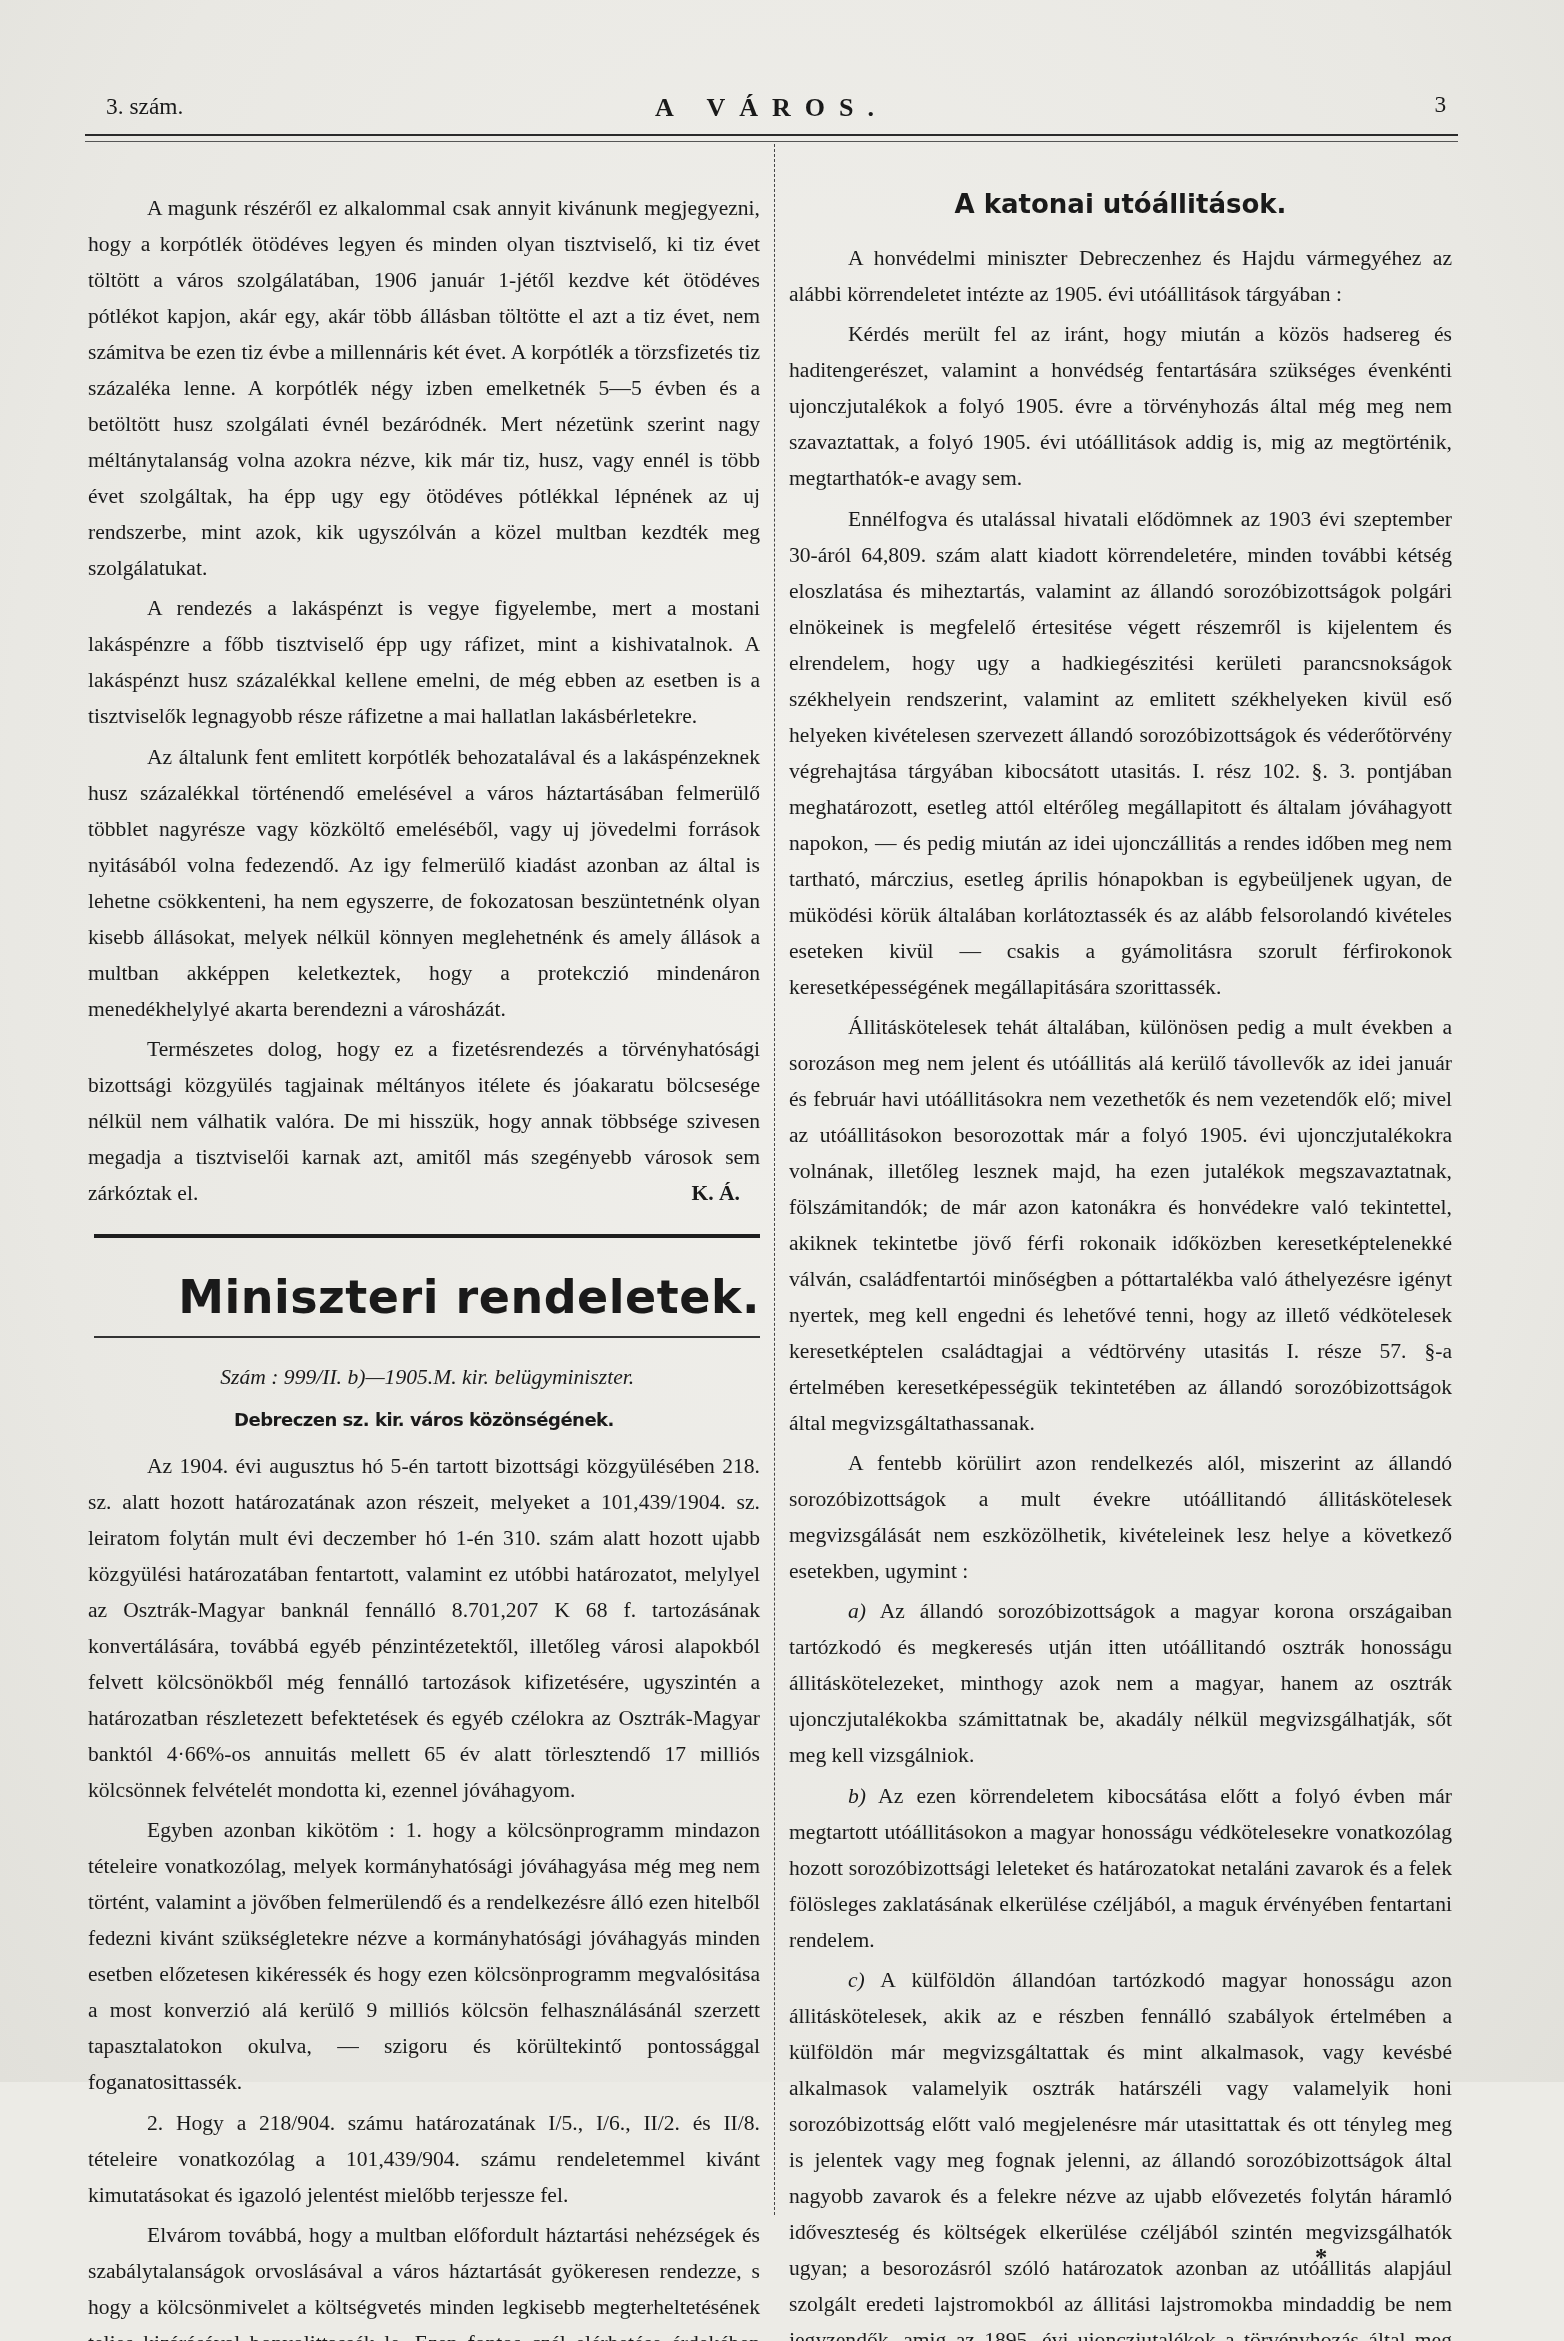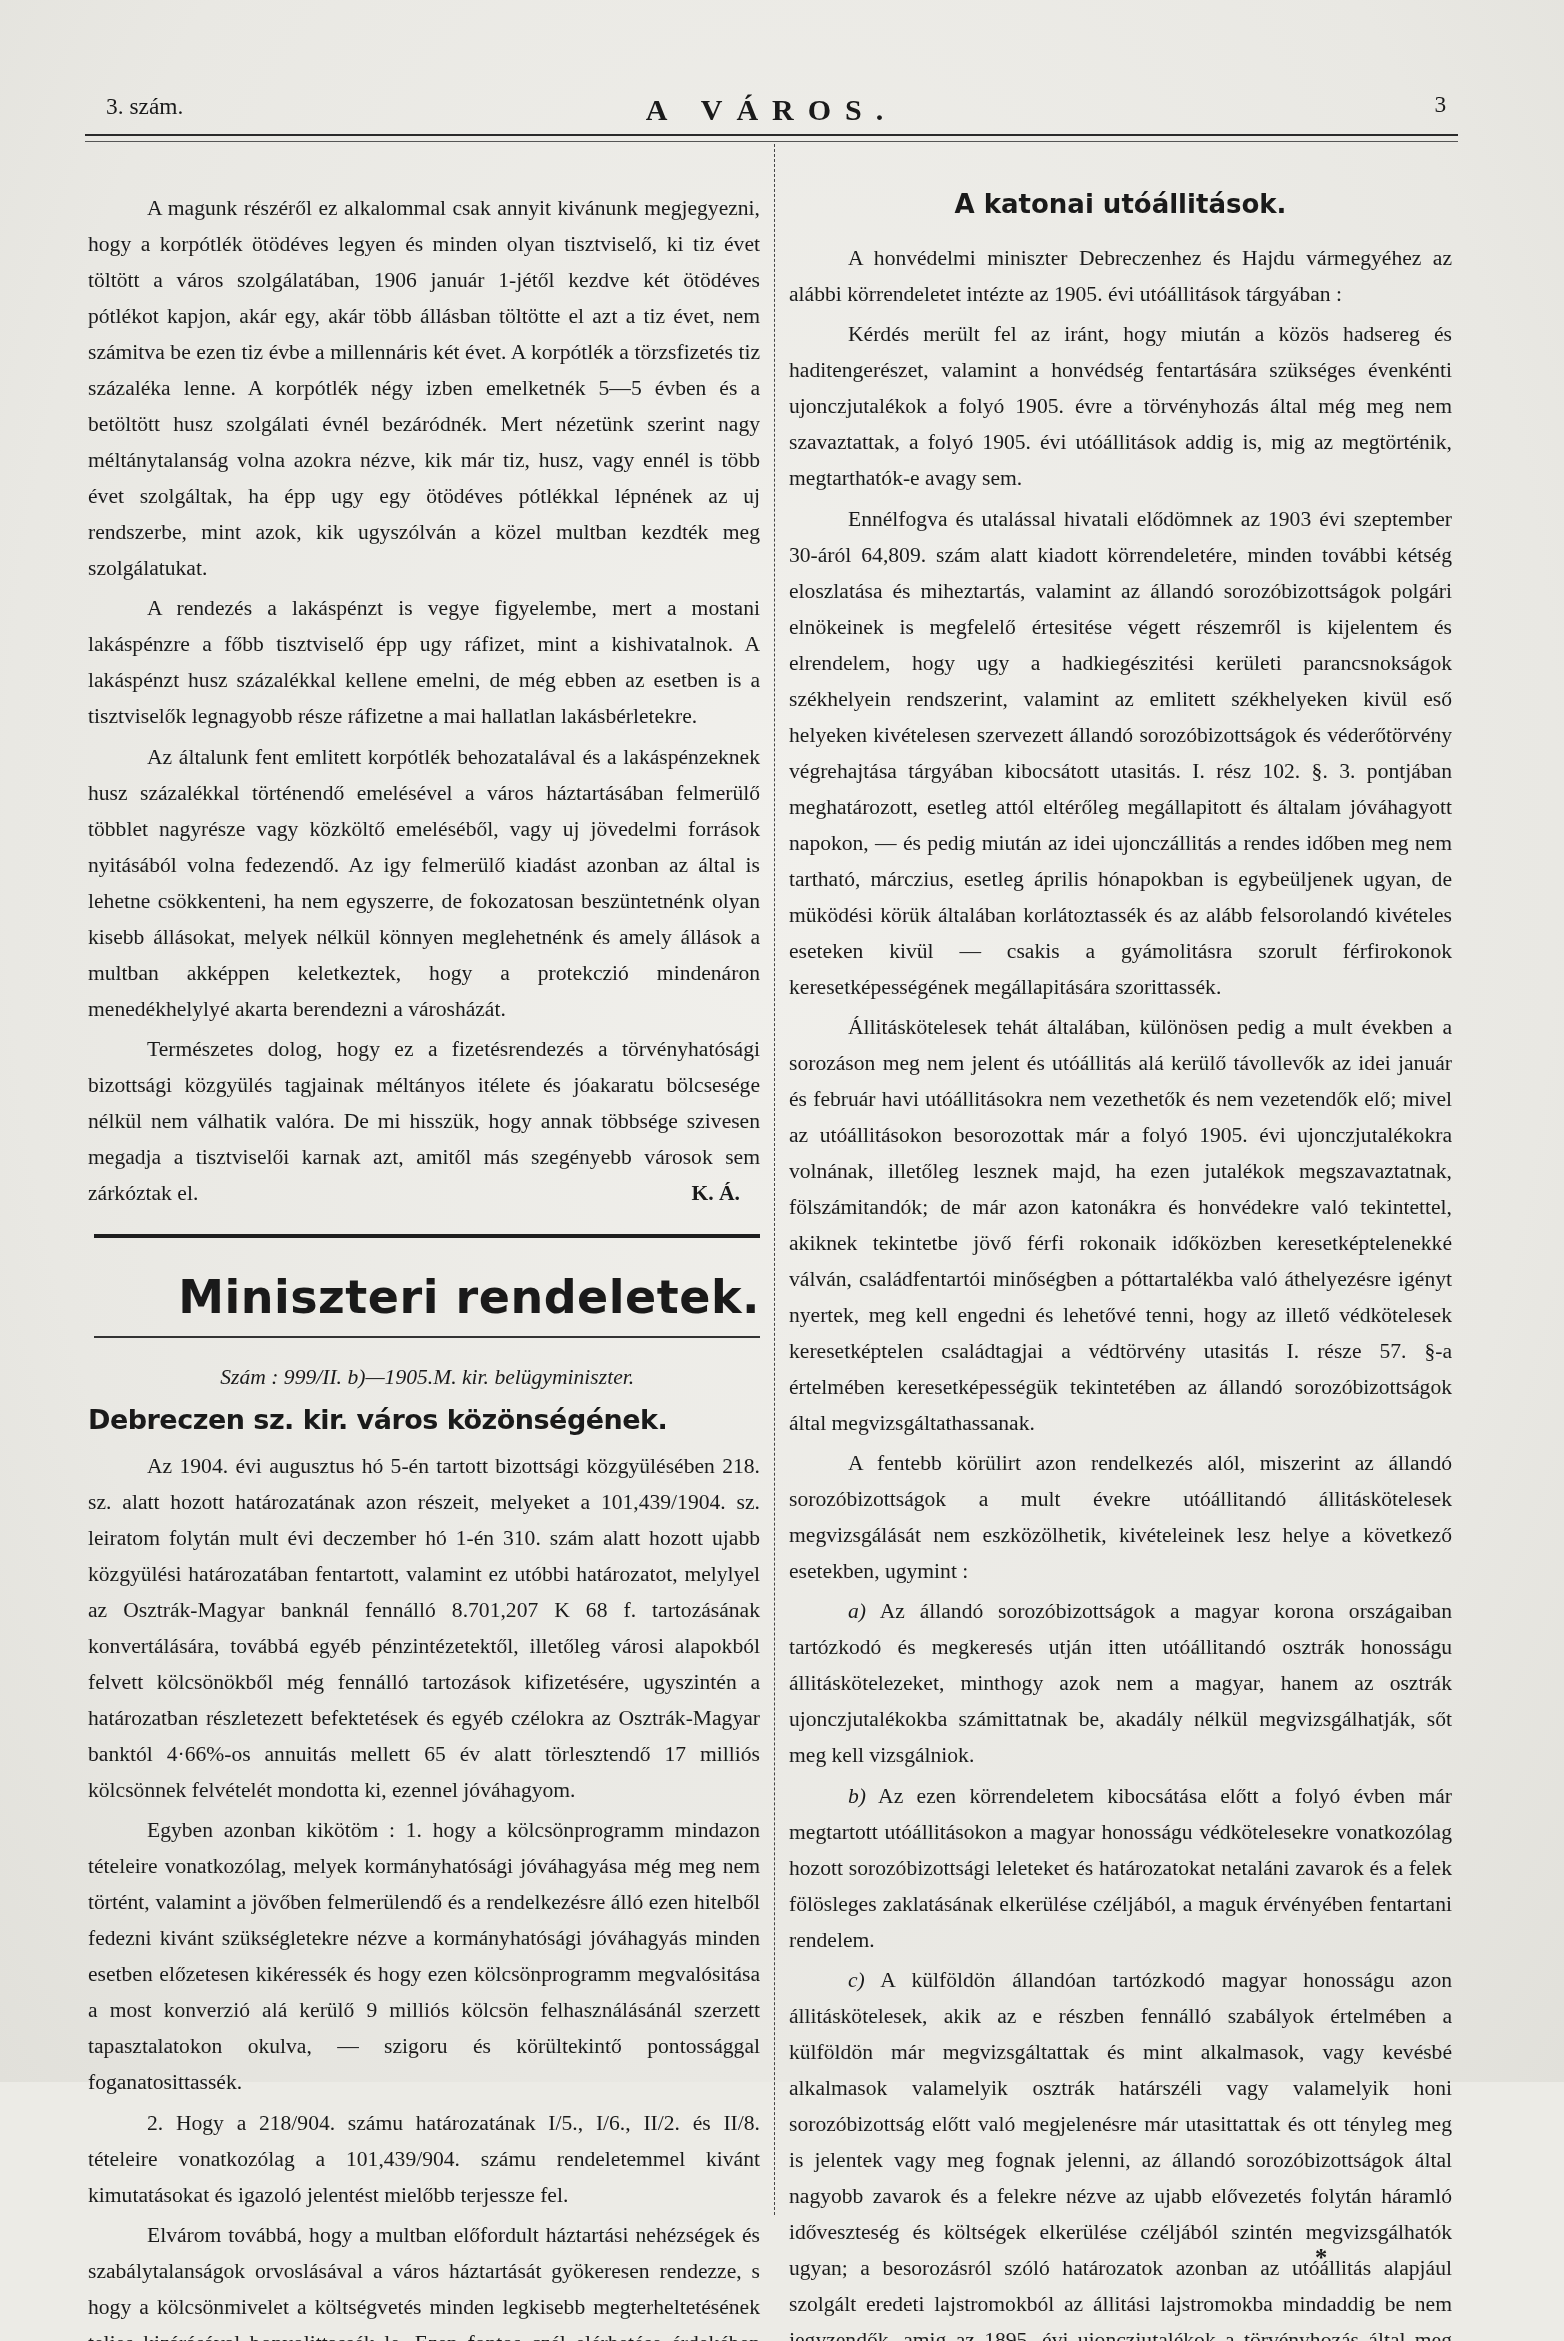--- a/index.html
+++ b/index.html
@@ -13,21 +13,21 @@
   }
   .page {
     position: absolute; left: 0; top: 0; width: 1565px; height: 2082px;
     background: radial-gradient(ellipse at 50% 40%, #f1f0ec 0%, #e9e8e3 70%, #e1e0da 100%);
   }
   .masthead {
     position: absolute; left: 85px; top: 93px; width: 1373px; height: 43px;
   }
   .mh-left { position: absolute; left: 21px; top: 0; font-size: 23.4px; }
   .mh-center { position: absolute; left: 0; right: 0; top: 0; text-align: center;
-    font-size: 30px; letter-spacing: 14px; font-weight: bold; }
+    font-size: 26px; letter-spacing: 14px; font-weight: bold; }
   .mh-right { position: absolute; right: 11.7px; top: -2.1px; font-size: 23.4px; }
   .rule-top {
     position: absolute; left: 85px; top: 134px; width: 1373px; height: 4.8px;
     border-top: 2.7px solid #2a2a2a; border-bottom: 1.1px solid #555;
   }
   .col-divider {
     position: absolute; left: 774px; top: 144px; height: 2071px; width: 0;
     border-left: 1.1px dashed #444;
   }
   .col {
@@ -40,21 +40,21 @@
   .col p + p { margin-top: 4.3px; }
   .initials { float: right; font-weight: bold; margin-right: 20px; }
   .thick-rule { height: 0; border-top: 4.8px solid #1e1e1e; margin: 23.4px 0 0 6.4px; }
   .thin-rule { height: 0; border-top: 2.1px solid #333; margin: 11.7px 0 0 6.4px; }
   .section-title {
     text-align: right; font-size: 46px; line-height: 53px; font-weight: bold;
     font-family: "DejaVu Sans", "Liberation Sans", sans-serif; letter-spacing: 0.5px;
     margin-top: 33px;
   }
   .ref-row { display: flex; justify-content: center; margin: 21px 0 0 6.4px; font-style: italic; }
-  .sub-title { text-align: left; font-weight: bold; font-size: 27px; margin-top: 7.5px;
+  .sub-title { text-align: center; font-weight: bold; font-size: 18px; margin-top: 7.5px;
     font-family: "DejaVu Sans", "Liberation Sans", sans-serif; letter-spacing: -0.5px; }
   .art-title { text-align: center; font-weight: bold; font-size: 26px; margin: 45px 0 18px;
     font-family: "DejaVu Sans", "Liberation Sans", sans-serif; }
   .star { position: absolute; left: 1315px; top: 2244px; font-size: 24.5px; font-weight: bold; }
   .top-space { height: 49px; }
 </style>
 </head>
 <body>
 
 <div class="page">

